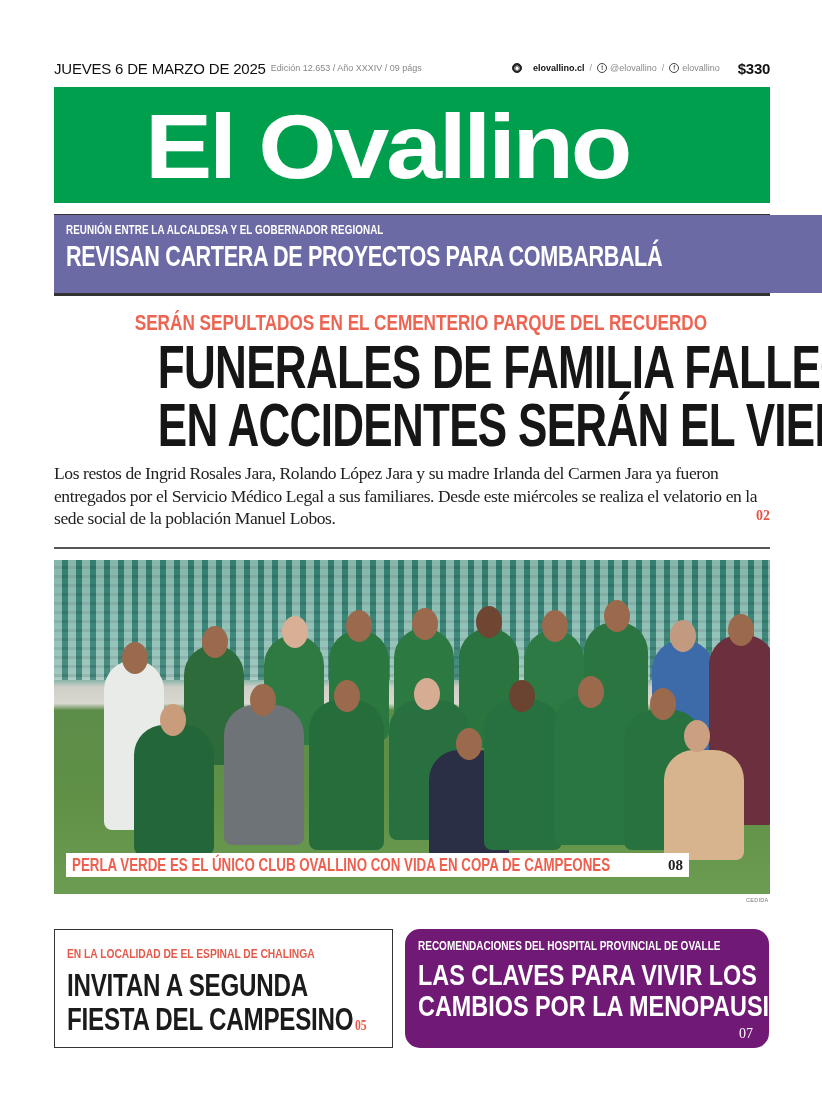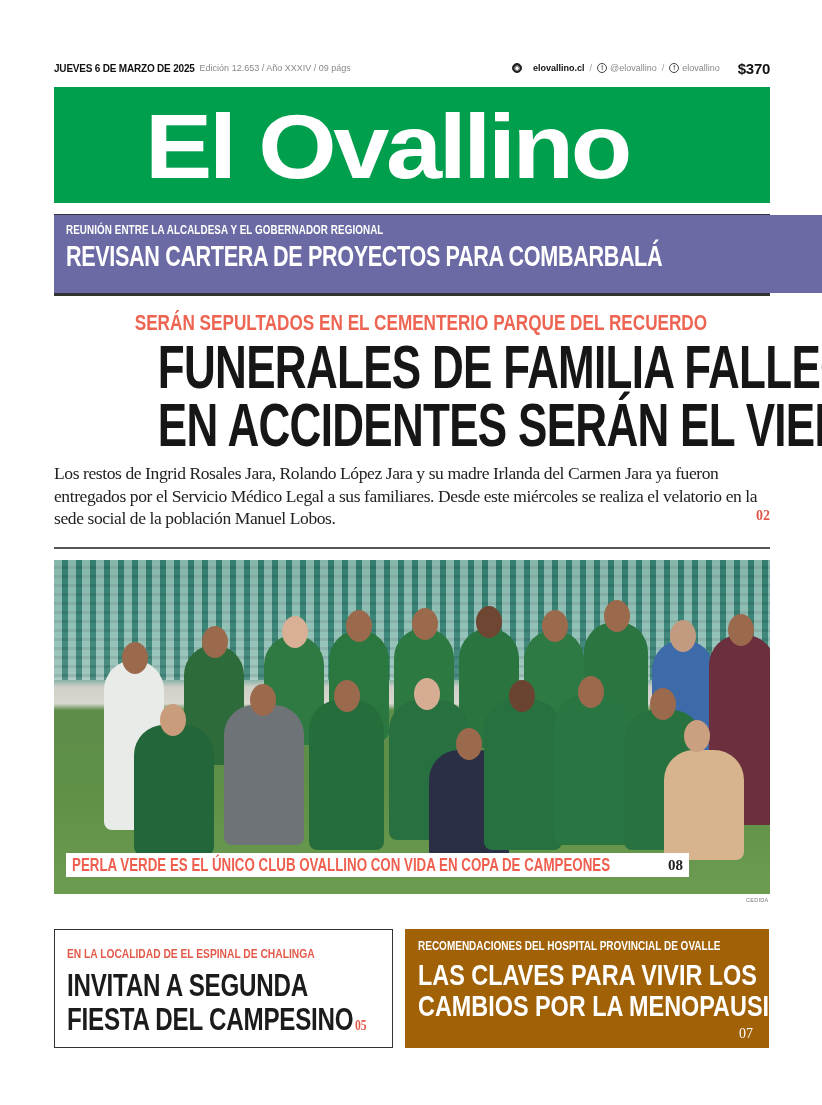--- a/index.html
+++ b/index.html
@@ -1,20 +1,20 @@
 <!DOCTYPE html>
 <html><head>
   <meta charset="utf-8">
   <style>
     * { box-sizing: border-box; margin: 0; padding: 0; }
     html, body { width: 822px; height: 1105px; background: #ffffff; overflow: hidden; }
     body { position: relative; font-family: "Liberation Sans", sans-serif; color: #1a1a1a; }
 
     .topbar { position: absolute; left: 54px; top: 60px; width: 716px; height: 16px; display: flex; align-items: center; }
-    .topbar .date { font-weight: bold; font-size: 10px; letter-spacing: -0.2px; color: #111; }
+    .topbar .date { font-weight: normal; font-size: 15px; letter-spacing: -0.2px; color: #111; }
     .topbar .edition { font-size: 9px; color: #888; margin-left: 5px; }
     .topbar .right { margin-left: auto; display: flex; align-items: center; font-size: 9px; color: #888; }
     .topbar .site { font-weight: bold; color: #111; margin-left: 8px; }
     .topbar .sep { margin: 0 5px; color: #999; }
     .topbar .ico { display: inline-block; width: 10px; height: 10px; border-radius: 50%; border: 1px solid #444; font-size: 7px; line-height: 8px; text-align: center; color: #444; margin-right: 3px; }
     .topbar .globe { background: #222; color: #fff; border-color: #222; }
     .topbar .price { font-weight: bold; font-size: 15px; color: #111; margin-left: 18px; letter-spacing: -0.3px; }
 
     .masthead { position: absolute; left: 54px; top: 87px; width: 716px; height: 116px; background: #009f4d; display: flex; align-items: center; justify-content: center; }
     .masthead .logo { font-family: "Liberation Sans", sans-serif; font-weight: bold; color: #fff; font-size: 90px; letter-spacing: -3px; transform: scaleX(1.12); margin-left: -50px; margin-top: 4px; }
@@ -44,41 +44,41 @@
     .caption { position: absolute; left: 66px; top: 853px; height: 24px; background: #fff; padding: 0 6px; display: flex; align-items: center; white-space: nowrap; }
     .caption .txt { color: #ee5f4f; font-weight: bold; font-size: 18px; display: inline-block; transform: scaleX(0.74); transform-origin: left; width: 596px; white-space: nowrap; }
     .caption .pg { color: #222; font-family: "Liberation Serif", serif; font-weight: bold; font-size: 15px; margin-left: 0; text-align: center; }
     .credit { position: absolute; left: 746px; top: 897px; font-size: 5.5px; color: #777; letter-spacing: 0.3px; }
 
     .story-left { position: absolute; left: 54px; top: 929px; width: 339px; height: 119px; border: 1.5px solid #333; padding: 17px 12px; }
     .story-left .kicker { color: #e45a4a; font-weight: bold; font-size: 12.5px; white-space: nowrap; transform: scaleX(0.82); transform-origin: left; }
     .story-left .title { color: #1b1b1b; font-weight: bold; font-size: 31px; line-height: 34px; margin-top: 8px; white-space: nowrap; transform: scaleX(0.78); transform-origin: left; letter-spacing: -0.3px; }
     .story-left .pg { color: #e45a4a; font-family: "Liberation Serif", serif; font-size: 15px; letter-spacing: 0; margin-left: 2px; }
 
-    .story-right { position: absolute; left: 405px; top: 929px; width: 364px; height: 119px; background: #a16207; padding: 10px 13px; }
+    .story-right { position: absolute; left: 405px; top: 929px; width: 364px; height: 119px; background: #701a75; padding: 10px 13px; border-radius: 15px; }
     .story-right .kicker { color: #fff; font-weight: bold; font-size: 12.5px; white-space: nowrap; transform: scaleX(0.8); transform-origin: left; }
     .story-right .title { color: #fff; font-weight: bold; font-size: 30px; line-height: 31px; margin-top: 6px; white-space: nowrap; transform: scaleX(0.78); transform-origin: left; }
     .story-right .pg { position: absolute; right: 16px; bottom: 6px; color: #fff; font-family: "Liberation Serif", serif; font-size: 14px; }
   </style>
 </head>
 <body>
 
 <div class="topbar">
   <span class="date">JUEVES 6 DE MARZO DE 2025</span>
   <span class="edition">Edición 12.653 / Año XXXIV / 09 págs</span>
   <div class="right">
     <span class="ico globe">◉</span>
     <span class="site">elovallino.cl</span>
     <span class="sep">/</span>
     <span class="ico">t</span>
     <span>@elovallino</span>
     <span class="sep">/</span>
     <span class="ico">f</span>
     <span>elovallino</span>
-    <span class="price">$370</span>
+    <span class="price">$330</span>
   </div>
 </div>
 
 <div class="masthead">
   <span class="logo">El Ovallino</span>
 </div>
 
 <div class="promo">
   <div class="photo">
     

